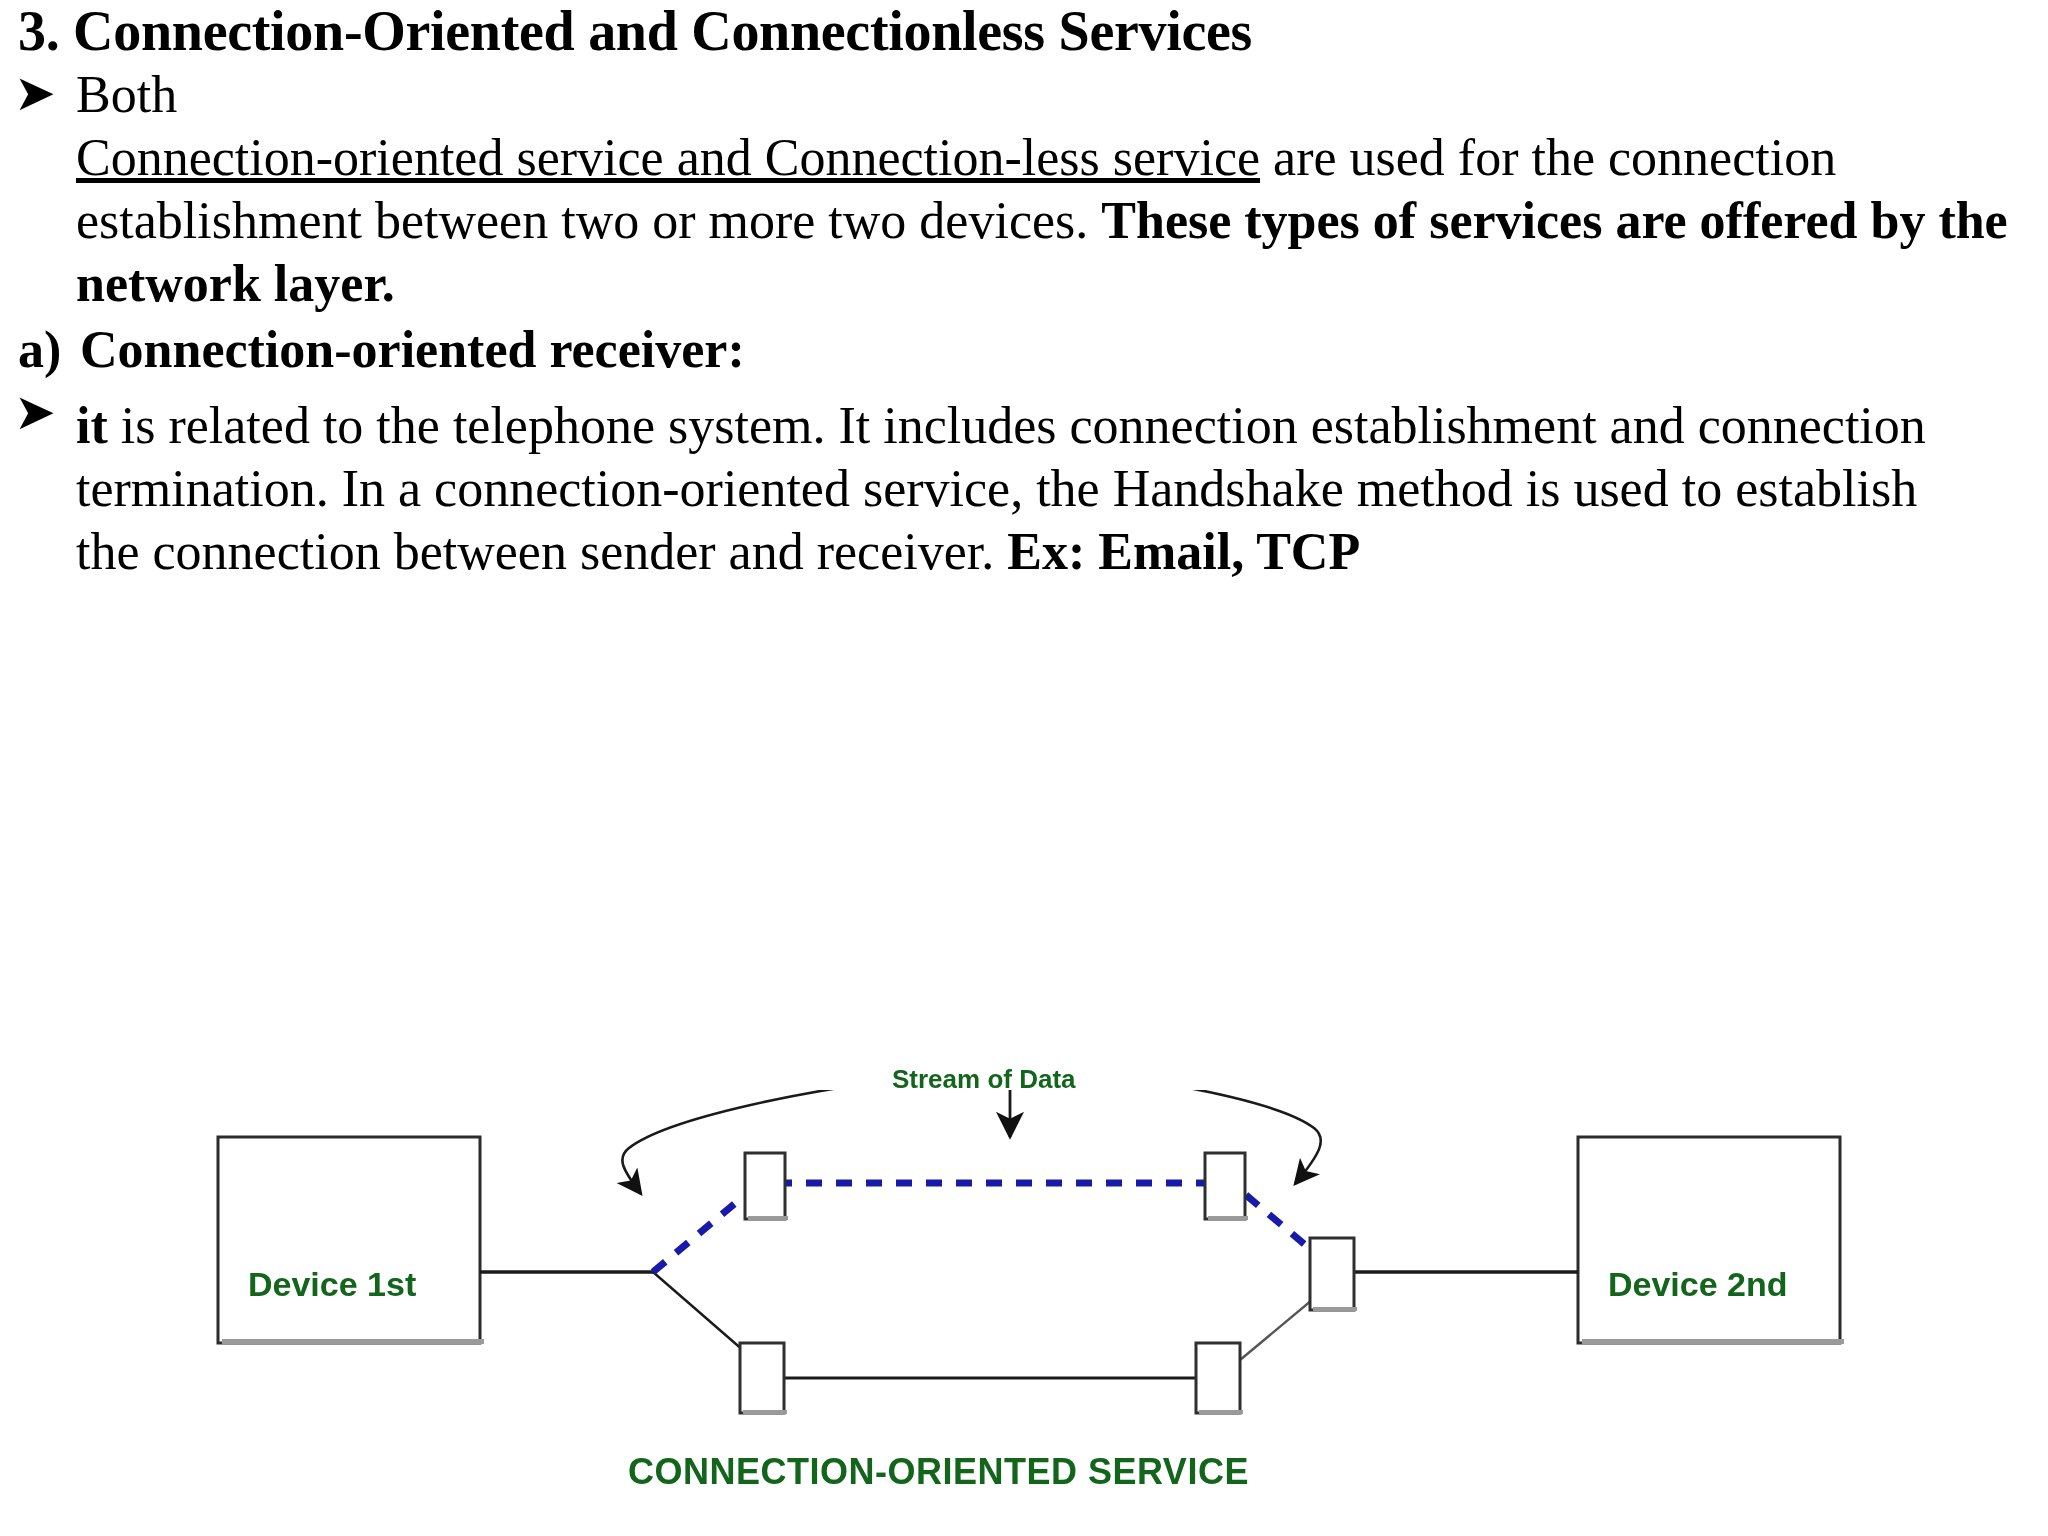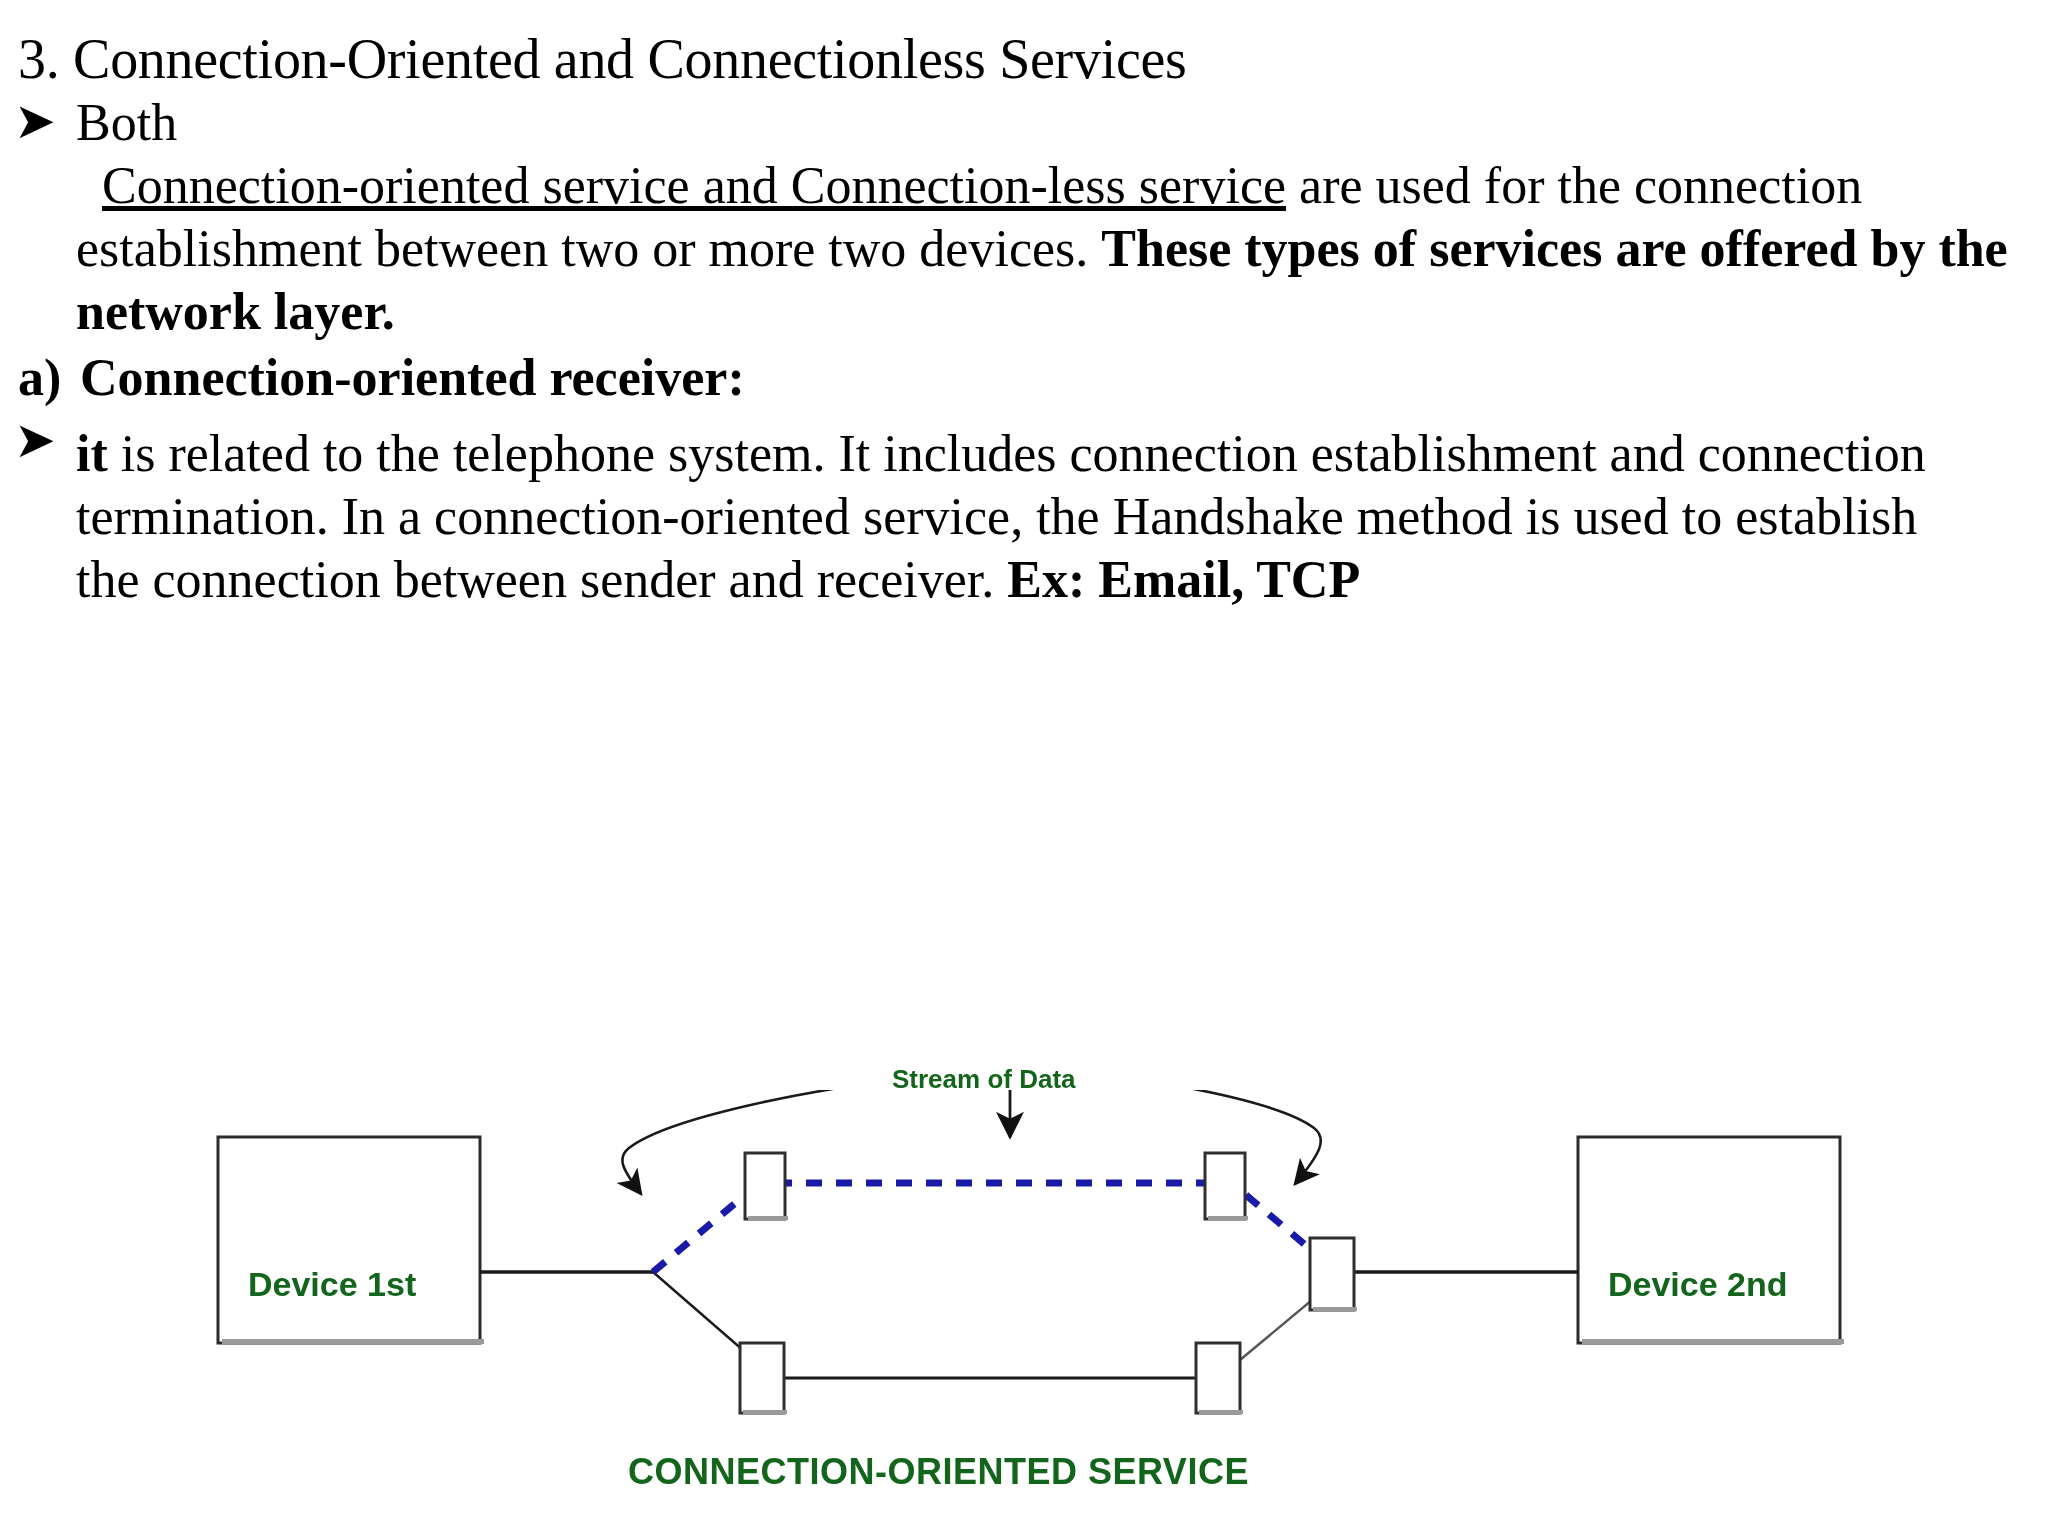--- a/index.html
+++ b/index.html
@@ -20,23 +20,23 @@
   
   .text-layer {
     position: absolute;
     left: 0; top: 0;
     width: 2048px;
     z-index: 3;
   }
 
   .slide-title {
     font-size: 56px;
-    font-weight: normal;
+    font-weight: bold;
     line-height: 1.12;
-    padding: 28px 0 0 18px;
+    padding: 0 0 0 18px;
     letter-spacing: -0.3px;
     white-space: nowrap;
   }
 
   .bullet-row {
     display: flex;
     align-items: flex-start;
     padding-left: 8px;
   }
   .bullet-marker {
@@ -70,21 +70,21 @@
     padding-left: 10px;
   }
   .lettered-body {
     flex: 1 1 auto;
     font-size: 52px;
     font-weight: bold;
     line-height: 1.2;
   }
 
   .b { font-weight: bold; }
-  .u { text-decoration: underline; margin-left: 26px; }
+  .u { text-decoration: underline; }
 
   
   .diagram {
     position: absolute;
     left: 0;
     top: 1090px;
     width: 2048px;
     height: 446px;
     z-index: 1;
     text-align: center;

